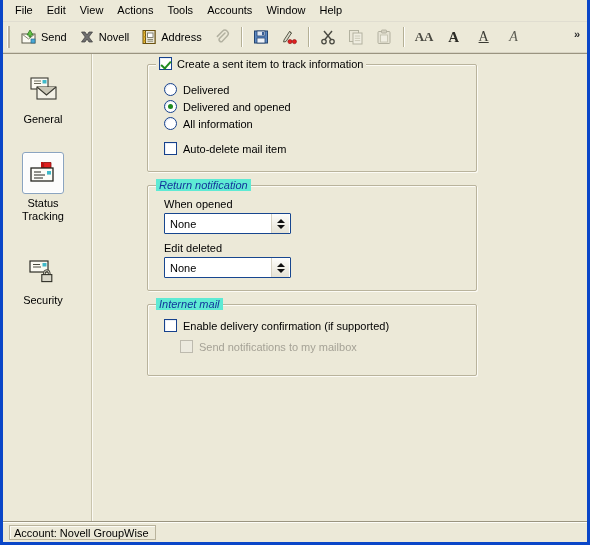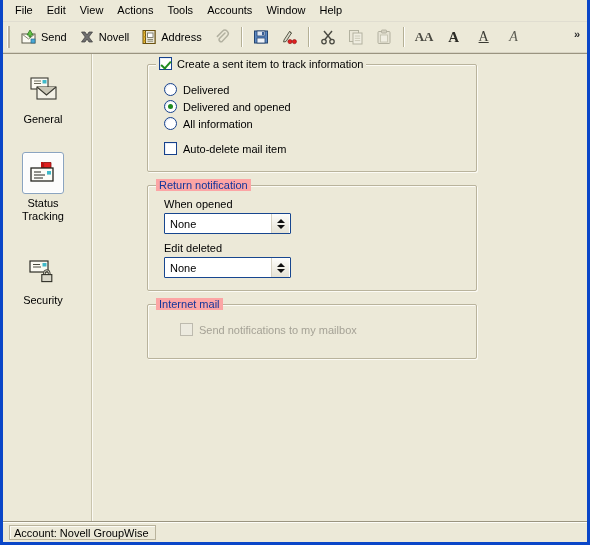--- a/index.html
+++ b/index.html
@@ -188,24 +188,25 @@
     border: 1px solid #b9b39c;
     box-shadow: 1px 1px 0 #fcfbf5, inset 1px 1px 0 #fcfbf5;
     border-radius: 2px;
     position: relative;
     margin-bottom: 13px;
     padding: 12px 10px 10px 10px;
     margin-left: 37px;
   }
   .gb-legend {
     position: absolute; top: -7px; left: 8px;
-    background: #fca5a5;
+    background: #5eead4;
     padding: 0 3px;
     font-size: 11px; color: #12359a;
     white-space: nowrap;
+    font-style: italic;
   }
   .gb-legend-check {
     position: absolute; top: -8px; left: 8px;
     background: #ece9d8; padding: 0 3px;
     display: flex; align-items: center; gap: 5px;
     font-size: 11px; color: #000; white-space: nowrap;
   }
 
   
   .cbx {
@@ -520,20 +521,24 @@
           <span class="spin">
             <i class="tri-up"></i>
             <i class="tri-dn"></i>
           </span>
         </div>
       </div>
 
       <div class="groupbox" style="padding-top:10px;padding-bottom:18px;">
         <span class="gb-legend">Internet mail</span>
 
+        <div class="ctl-row indent">
+          <span class="cbx"></span>
+          <span>Enable delivery confirmation (if supported)</span>
+        </div>
 
         <div class="ctl-row indent disabled-row" style="margin-left:22px;margin-top:8px;">
           <span class="cbx disabled"></span>
           <span>Send notifications to my mailbox</span>
         </div>
       </div>
 
     </div>
   </div>
 

